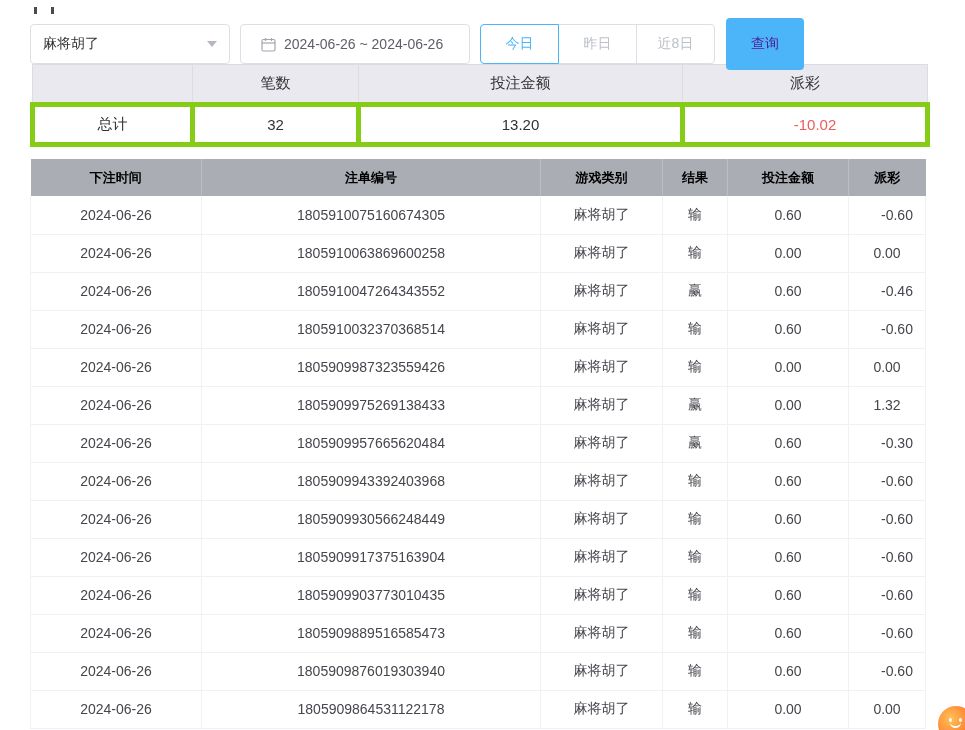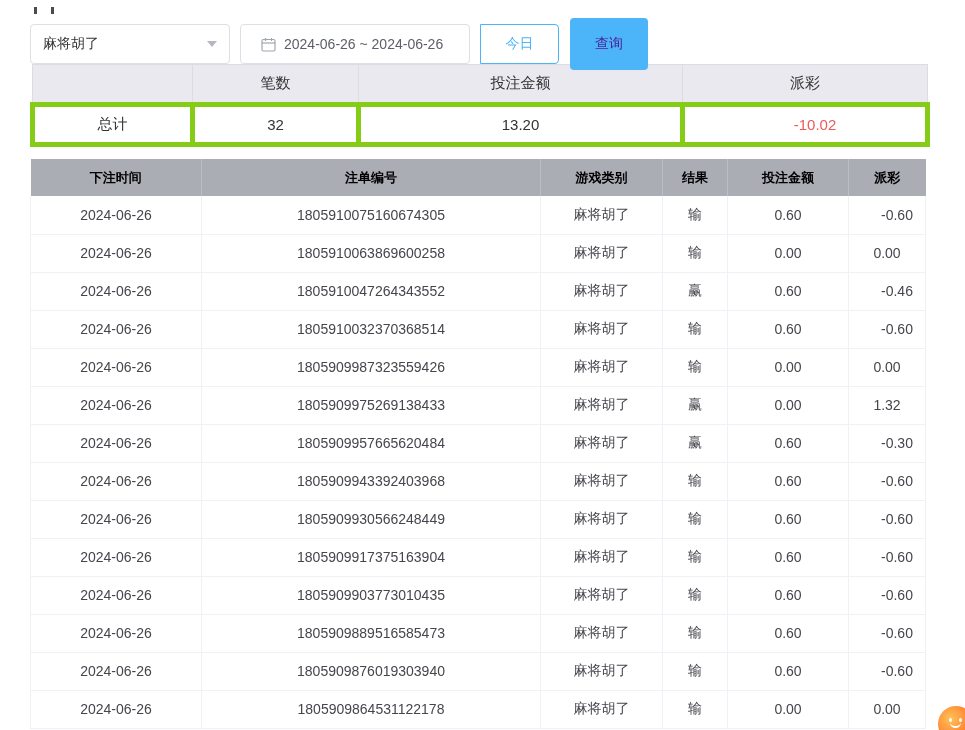--- a/index.html
+++ b/index.html
@@ -91,20 +91,22 @@
         <rect x="1" y="2.5" width="13" height="11.5" rx="1.5" fill="none" stroke="#a2a6ae" stroke-width="1.2"></rect>
         <line x1="1" y1="6" x2="14" y2="6" stroke="#a2a6ae" stroke-width="1.2"></line>
         <line x1="4.5" y1="1" x2="4.5" y2="4" stroke="#a2a6ae" stroke-width="1.2"></line>
         <line x1="10.5" y1="1" x2="10.5" y2="4" stroke="#a2a6ae" stroke-width="1.2"></line>
       </svg>
       <span>2024-06-26 ~ 2024-06-26</span>
     </div>
 
     <div class="btn-group">
       <button class="gbtn active">今日</button>
+      <button class="gbtn">昨日</button>
+      <button class="gbtn">近8日</button>
     </div>
 
     <button class="query">查询</button>
   </div>
 
   <table class="summary">
     <colgroup>
         <col style="width:160px">
         <col style="width:166px">
         <col style="width:324px">

